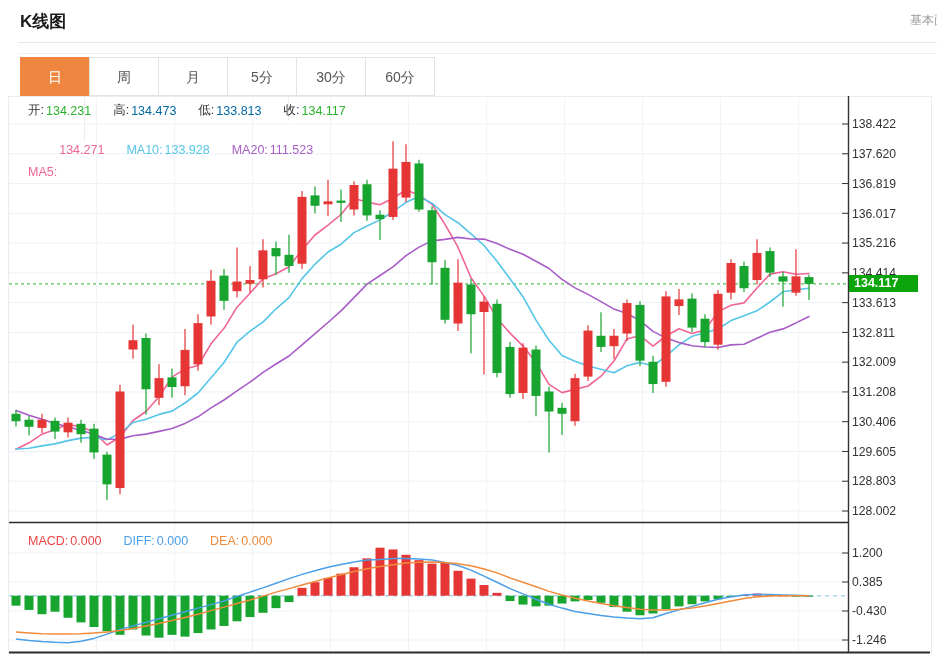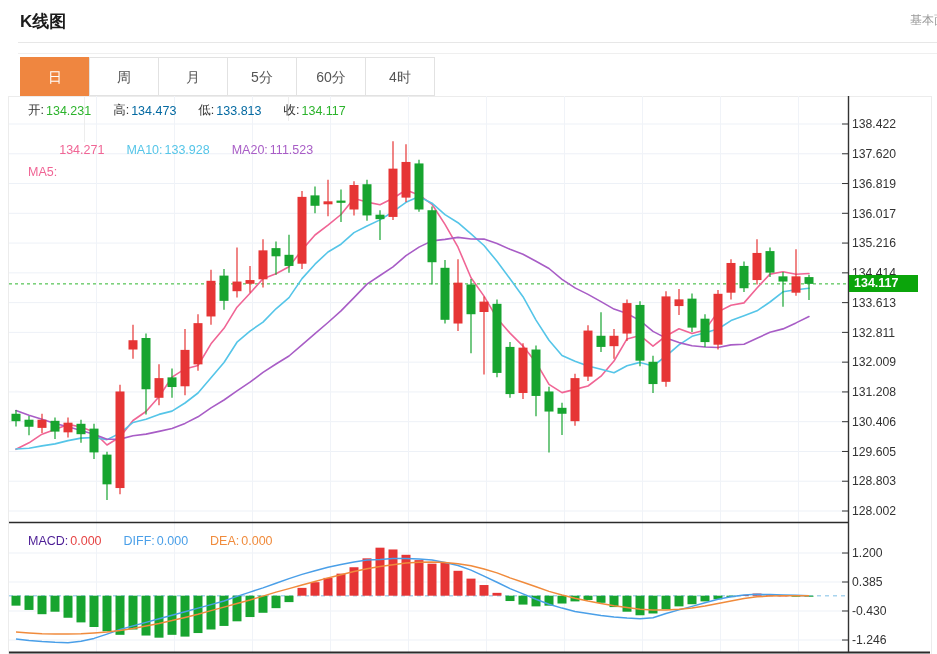--- a/index.html
+++ b/index.html
@@ -33,22 +33,22 @@
   <div class="hdr-title">K线图</div>
   <a class="hdr-link">基本面分析&gt;</a>
   <div class="hdr-rule"></div>
   <div class="card-rule"></div>
 
   <div class="tabs" id="tabs">
       <div class="tab active" style="background: rgb(239, 134, 64);">日</div>
       <div class="tab">周</div>
       <div class="tab">月</div>
       <div class="tab">5分</div>
+      <div class="tab">30分</div>
       <div class="tab">60分</div>
-      <div class="tab">4时</div>
     </div>
 
   <div class="lg-sep-a"></div>
   <div class="lg-sep-b"></div>
 
   <div class="legend" id="legend-ohlc" style="left:28px;top:102px;">
       <span class="lg-item">
         <span class="lg-label" style="color: rgb(51, 51, 51);">开:</span>
         <span class="lg-value" style="color: rgb(44, 179, 44);">134.231</span>
       </span>
@@ -74,21 +74,21 @@
         <span class="lg-label" style="color: rgb(85, 197, 232);">MA10:</span>
         <span class="lg-value" style="color: rgb(85, 197, 232);">133.928</span>
       </span>
       <span class="lg-item">
         <span class="lg-label" style="color: rgb(168, 93, 198);">MA20:</span>
         <span class="lg-value" style="color: rgb(168, 93, 198);">111.523</span>
       </span>
     </div>
   <div class="legend" id="legend-macd" style="left:28px;top:534px;">
       <span class="lg-item">
-        <span class="lg-label" style="color: #4c1d95; text-align: right;">MACD:</span>
+        <span class="lg-label" style="color: #ef4444; text-align: right;">MACD:</span>
         <span class="lg-value" style="color: rgb(230, 69, 69);">0.000</span>
       </span>
       <span class="lg-item">
         <span class="lg-label" style="color: rgb(74, 159, 232);">DIFF:</span>
         <span class="lg-value" style="color: rgb(74, 159, 232);">0.000</span>
       </span>
       <span class="lg-item">
         <span class="lg-label" style="color: rgb(240, 139, 60);">DEA:</span>
         <span class="lg-value" style="color: rgb(240, 139, 60);">0.000</span>
       </span>

